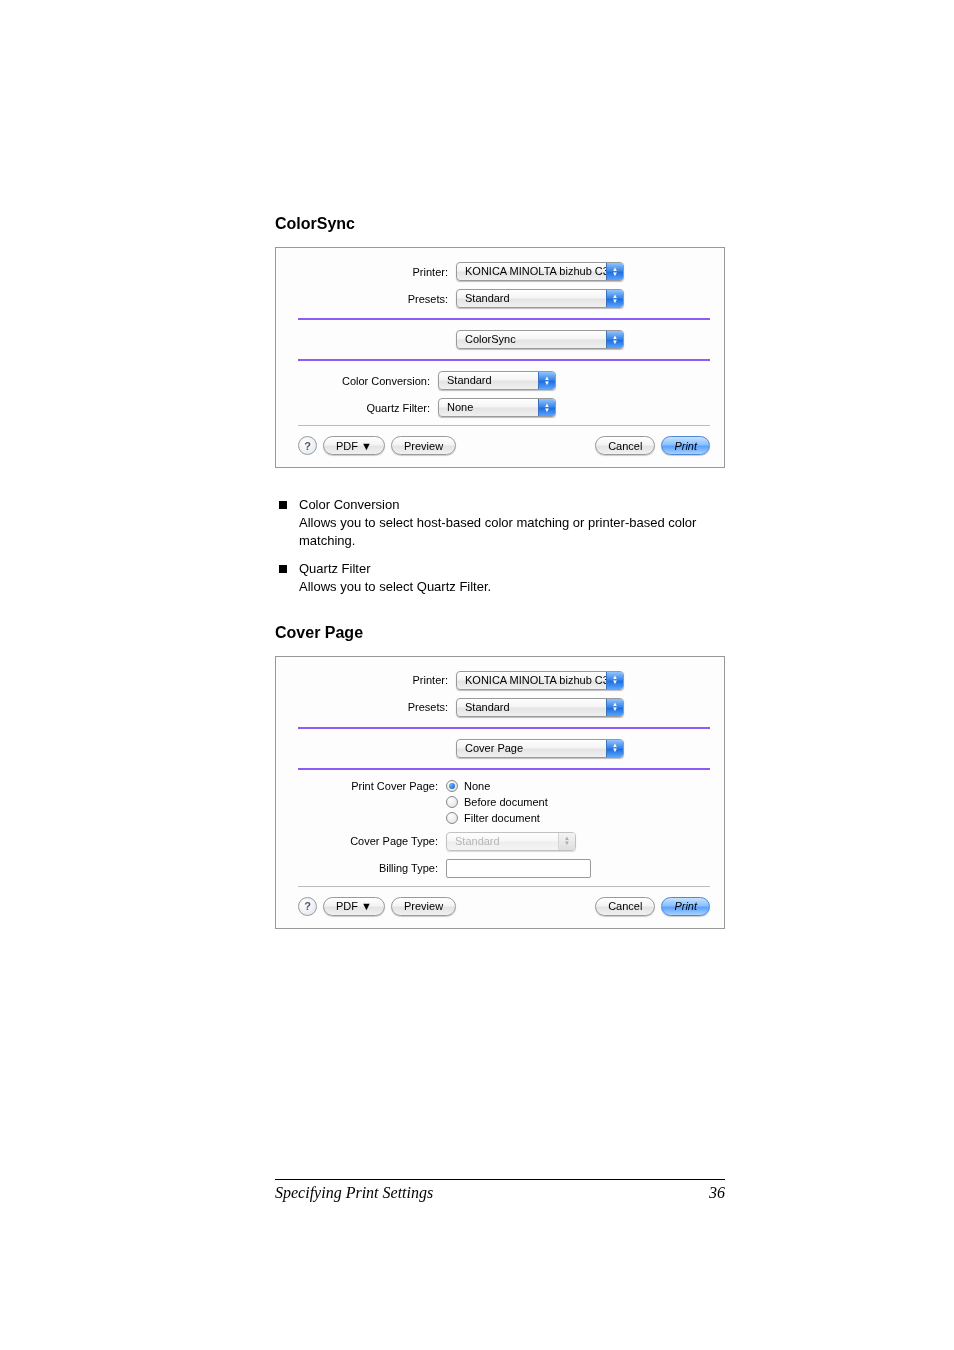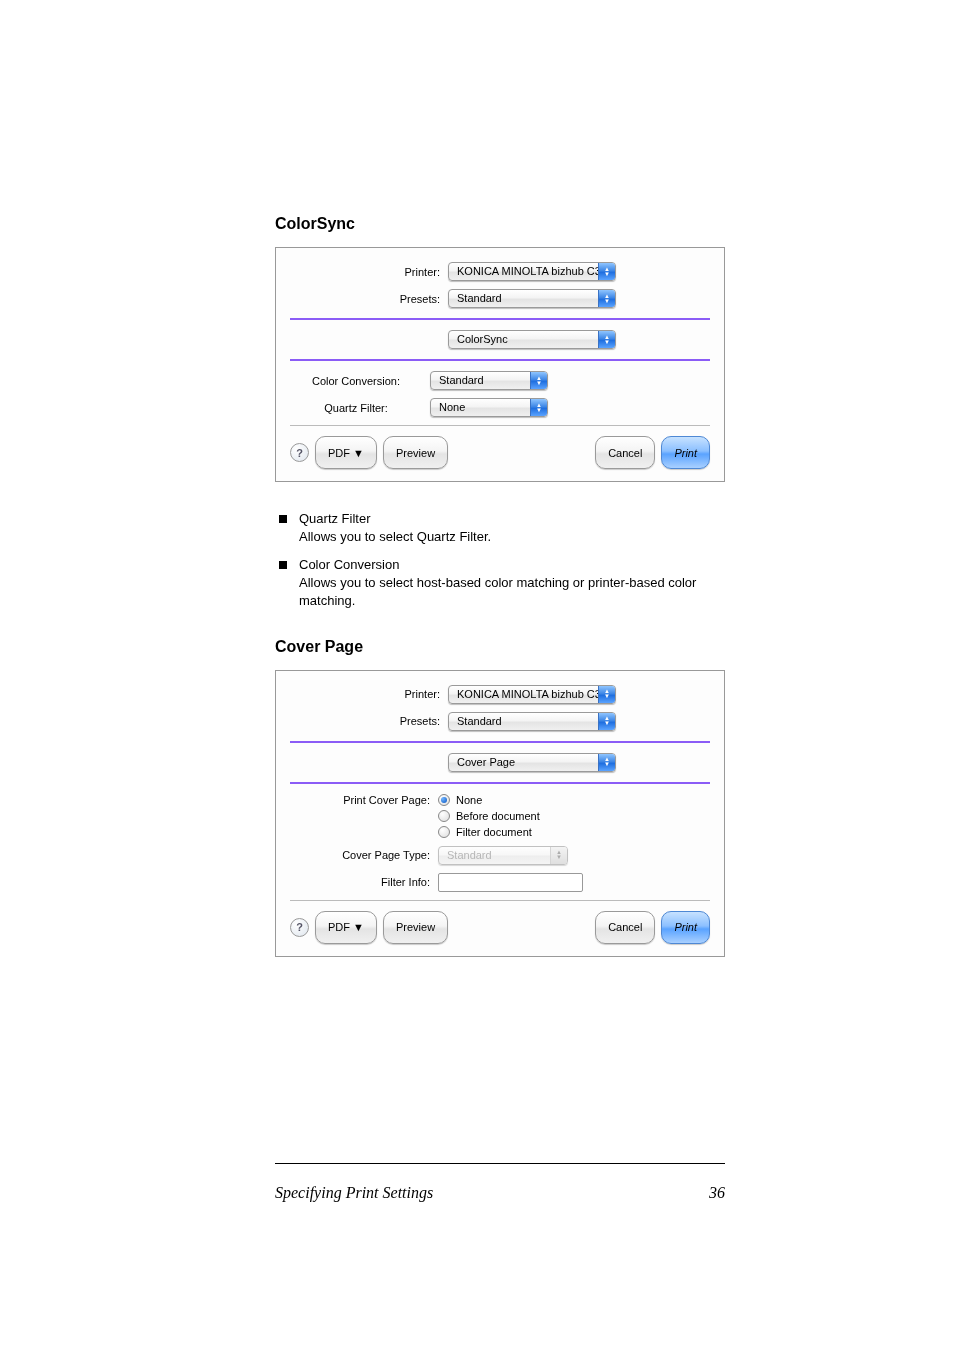--- a/index.html
+++ b/index.html
@@ -18,21 +18,21 @@
     width: 450px;
   }
   h2.section {
     font-size: 16px;
     font-weight: bold;
     margin-bottom: 14px;
   }
   .dialog {
     border: 1px solid #999;
     width: 450px;
-    padding: 14px 14px 12px 14px;
+    padding: 14px 14px 12px 22px;
     margin-bottom: 28px;
     background: #fdfdfd;
     font-family: "Lucida Grande", Arial, sans-serif;
     font-size: 11px;
     color: #000;
   }
   .dlg-row {
     display: flex;
     align-items: center;
     margin-bottom: 8px;
@@ -41,21 +41,21 @@
     border-bottom: 2px solid #8b5cf6;
     padding-bottom: 10px;
     margin-bottom: 10px;
   }
   .dlg-label {
     width: 158px;
     text-align: right;
     padding-right: 8px;
     font-size: 11px;
   }
-  .dlg-label.narrow { width: 140px; text-align: center; }
+  .dlg-label.narrow { width: 140px; }
   .aqua-select {
     display: flex;
     align-items: stretch;
     height: 19px;
     border-radius: 4px;
     overflow: hidden;
     box-shadow: 0 1px 1px rgba(0,0,0,0.25);
     background: linear-gradient(#fff,#f4f4f4 45%,#e4e4e4 55%,#f0f0f0);
     border: 1px solid #9a9a9a;
     font-size: 11px;
@@ -124,21 +124,21 @@
   }
   .help-btn {
     width:19px; height:19px; border-radius:50%;
     border:1px solid #9a9a9a;
     background: radial-gradient(circle at 35% 30%,#fff,#dfe6ee);
     color:#556;
     font-size:11px; font-weight:bold;
     display:flex;align-items:center;justify-content:center;
   }
   .pill-btn {
-    height:33px;
+    height:19px;
     padding: 0 12px;
     border-radius: 10px;
     border:1px solid #9a9a9a;
     background: linear-gradient(#fff,#f4f4f4 45%,#e4e4e4 55%,#f0f0f0);
     font-size:11px;
     display:flex;align-items:center;justify-content:center;
     box-shadow: 0 1px 1px rgba(0,0,0,0.2);
     white-space:nowrap;
   }
   .pill-btn.primary {
@@ -153,21 +153,21 @@
   .bullet-item .sq { width:8px; height:8px; background:#000; margin-top:5px; flex-shrink:0; }
   .bullet-item .bt { flex:1; }
   .bullet-item .bt .bt-title { color:#000; }
   .bullet-item .bt .bt-desc { color:#000; }
   .page-footer {
     position:absolute;
     left:275px;
     width:450px;
     bottom:148px;
     border-top:1px solid #000;
-    padding-top:20px;
+    padding-top:4px;
     display:flex;
     justify-content:space-between;
     font-style:italic;
     font-size:16px;
     font-family: "Times New Roman", serif;
     text-align: right;
   }
 </style>
 </head>
 <body>
@@ -219,29 +219,29 @@
       <div class="footer-spacer"></div>
       <div class="pill-btn">Cancel</div>
       <div class="pill-btn primary">Print</div>
     </div>
   </div>
 
   <div class="bullet-list">
     <div class="bullet-item">
       <div class="sq"></div>
       <div class="bt">
-        <div class="bt-title">Quartz Filter</div>
-        <div class="bt-desc">Allows you to select Quartz Filter.</div>
+        <div class="bt-title">Color Conversion</div>
+        <div class="bt-desc">Allows you to select host-based color matching or printer-based color matching.</div>
       </div>
     </div>
     <div class="bullet-item">
       <div class="sq"></div>
       <div class="bt">
-        <div class="bt-title">Color Conversion</div>
-        <div class="bt-desc">Allows you to select host-based color matching or printer-based color matching.</div>
+        <div class="bt-title">Quartz Filter</div>
+        <div class="bt-desc">Allows you to select Quartz Filter.</div>
       </div>
     </div>
   </div>
 
   <h2 class="section">Cover Page</h2>
 
   <div class="dialog">
     <div class="dlg-row">
       <div class="dlg-label">Printer:</div>
       <div class="aqua-select w-large">
@@ -284,21 +284,21 @@
 
     <div class="dlg-row" style="margin-top:6px;align-items:center;">
       <div class="dlg-label" style="width:148px;">Cover Page Type:</div>
       <div class="aqua-select w-med2 disabled">
         <div class="sel-text disabled">Standard</div>
         <div class="sel-arrows grey">▲<br>▼</div>
       </div>
     </div>
 
     <div class="dlg-row">
-      <div class="dlg-label" style="width:148px;">Filter Info:</div>
+      <div class="dlg-label" style="width:148px;">Billing Type:</div>
       <div class="text-input"></div>
     </div>
 
     <div class="dlg-footer">
       <div class="help-btn">?</div>
       <div class="pill-btn">PDF ▼</div>
       <div class="pill-btn">Preview</div>
       <div class="footer-spacer"></div>
       <div class="pill-btn">Cancel</div>
       <div class="pill-btn primary">Print</div>

